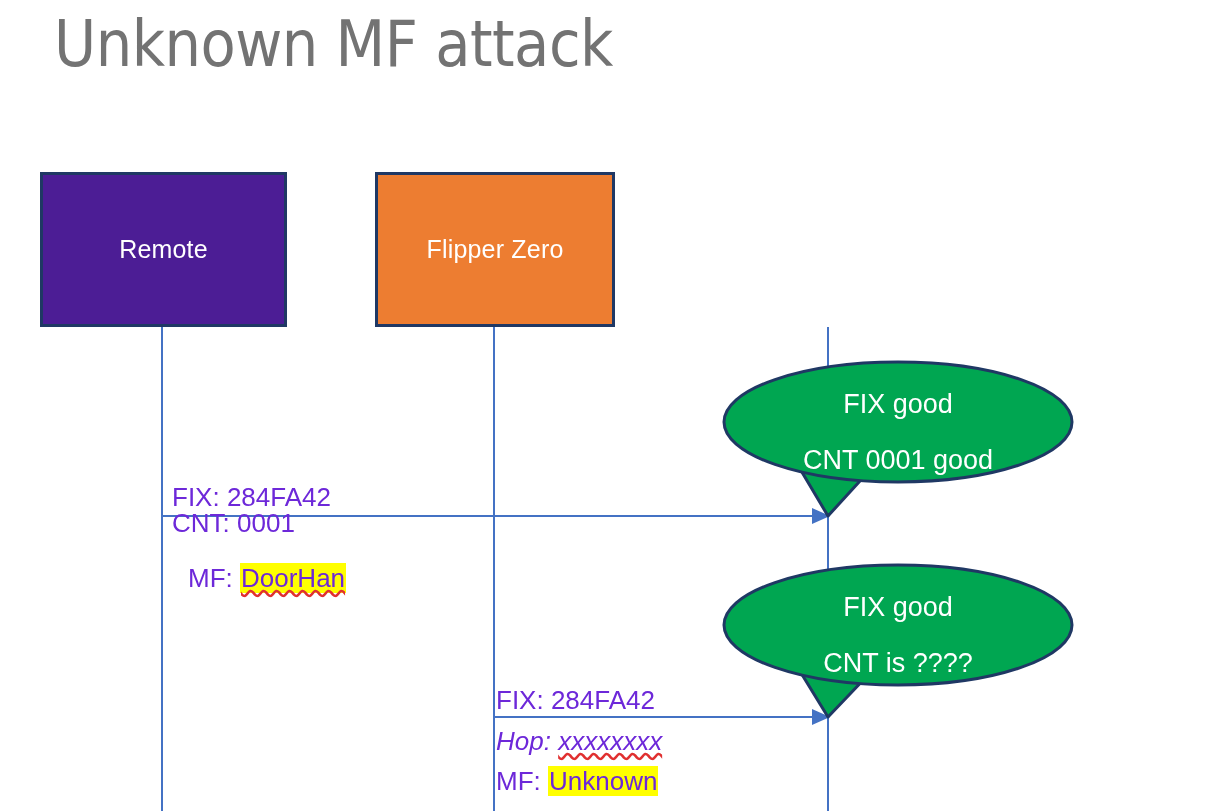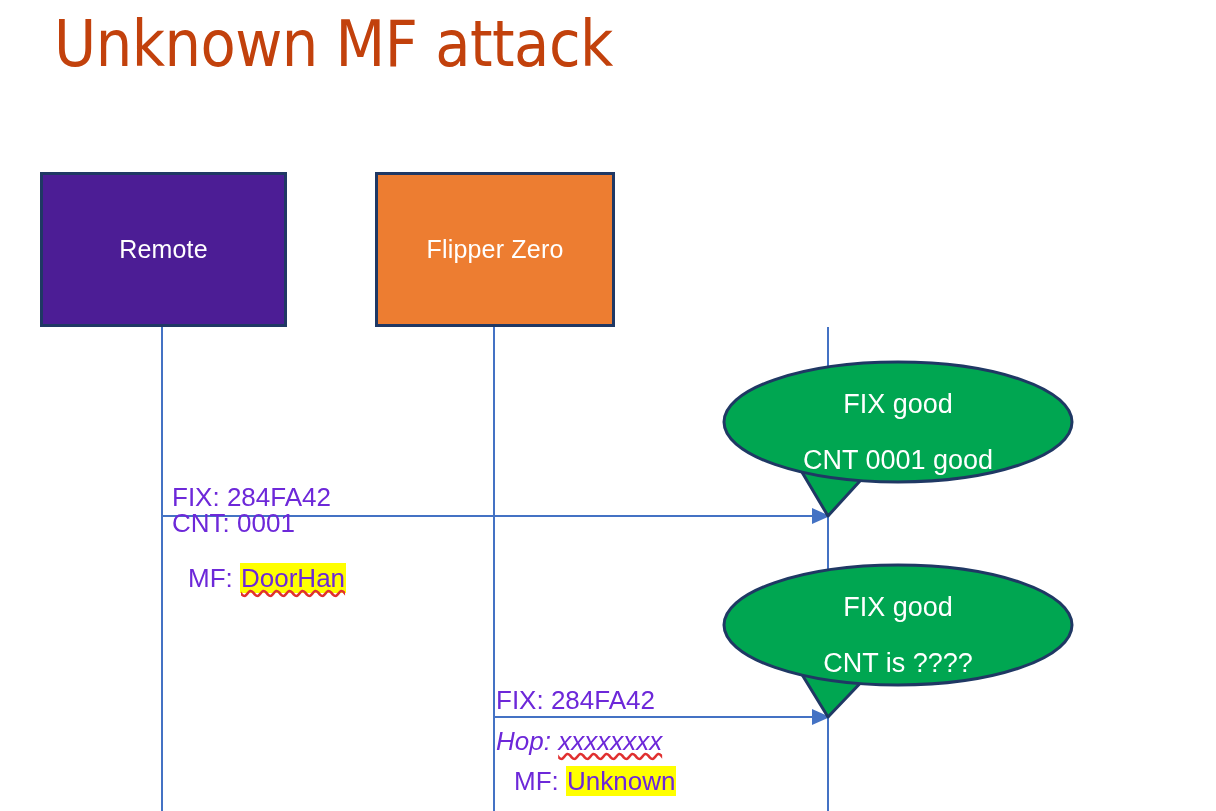--- a/index.html
+++ b/index.html
@@ -23,21 +23,21 @@
     overflow: hidden;
   }
 
   
   #slide-title {
     position: absolute;
     left: 54px;
     top: 6px;
     font-size: 64px;
     font-weight: 400;
-    color: #c2410c;
+    color: #737373;
     letter-spacing: -0.5px;
     font-family: "DejaVu Sans Condensed", "Liberation Sans Narrow", "Liberation Sans", sans-serif;
     font-stretch: condensed;
     white-space: nowrap;
     line-height: 1.2;
   }
 
   
   #vector-layer {
     position: absolute;
@@ -82,21 +82,21 @@
     font-family: "Liberation Sans", "DejaVu Sans", sans-serif;
     line-height: 40px;
     white-space: nowrap;
   }
   #msg1-line1 { left: 172px; top: 477px; }
   #msg1-line2 { left: 172px; top: 503px; }
   #msg1-line3 { left: 188px; top: 558px; }
 
   #msg2-line1 { left: 496px; top: 680px; }
   #msg2-line2 { left: 496px; top: 721px; font-style: italic; }
-  #msg2-line3 { left: 496px; top: 761px; padding-left: 18px; }
+  #msg2-line3 { left: 496px; top: 761px; }
 
   .hl {
     background: #FFFF00;
     padding: 0 1px;
   }
   .squiggle {
     text-decoration: underline wavy #E03030;
     text-decoration-skip-ink: none;
     text-underline-offset: 2px;
   }

